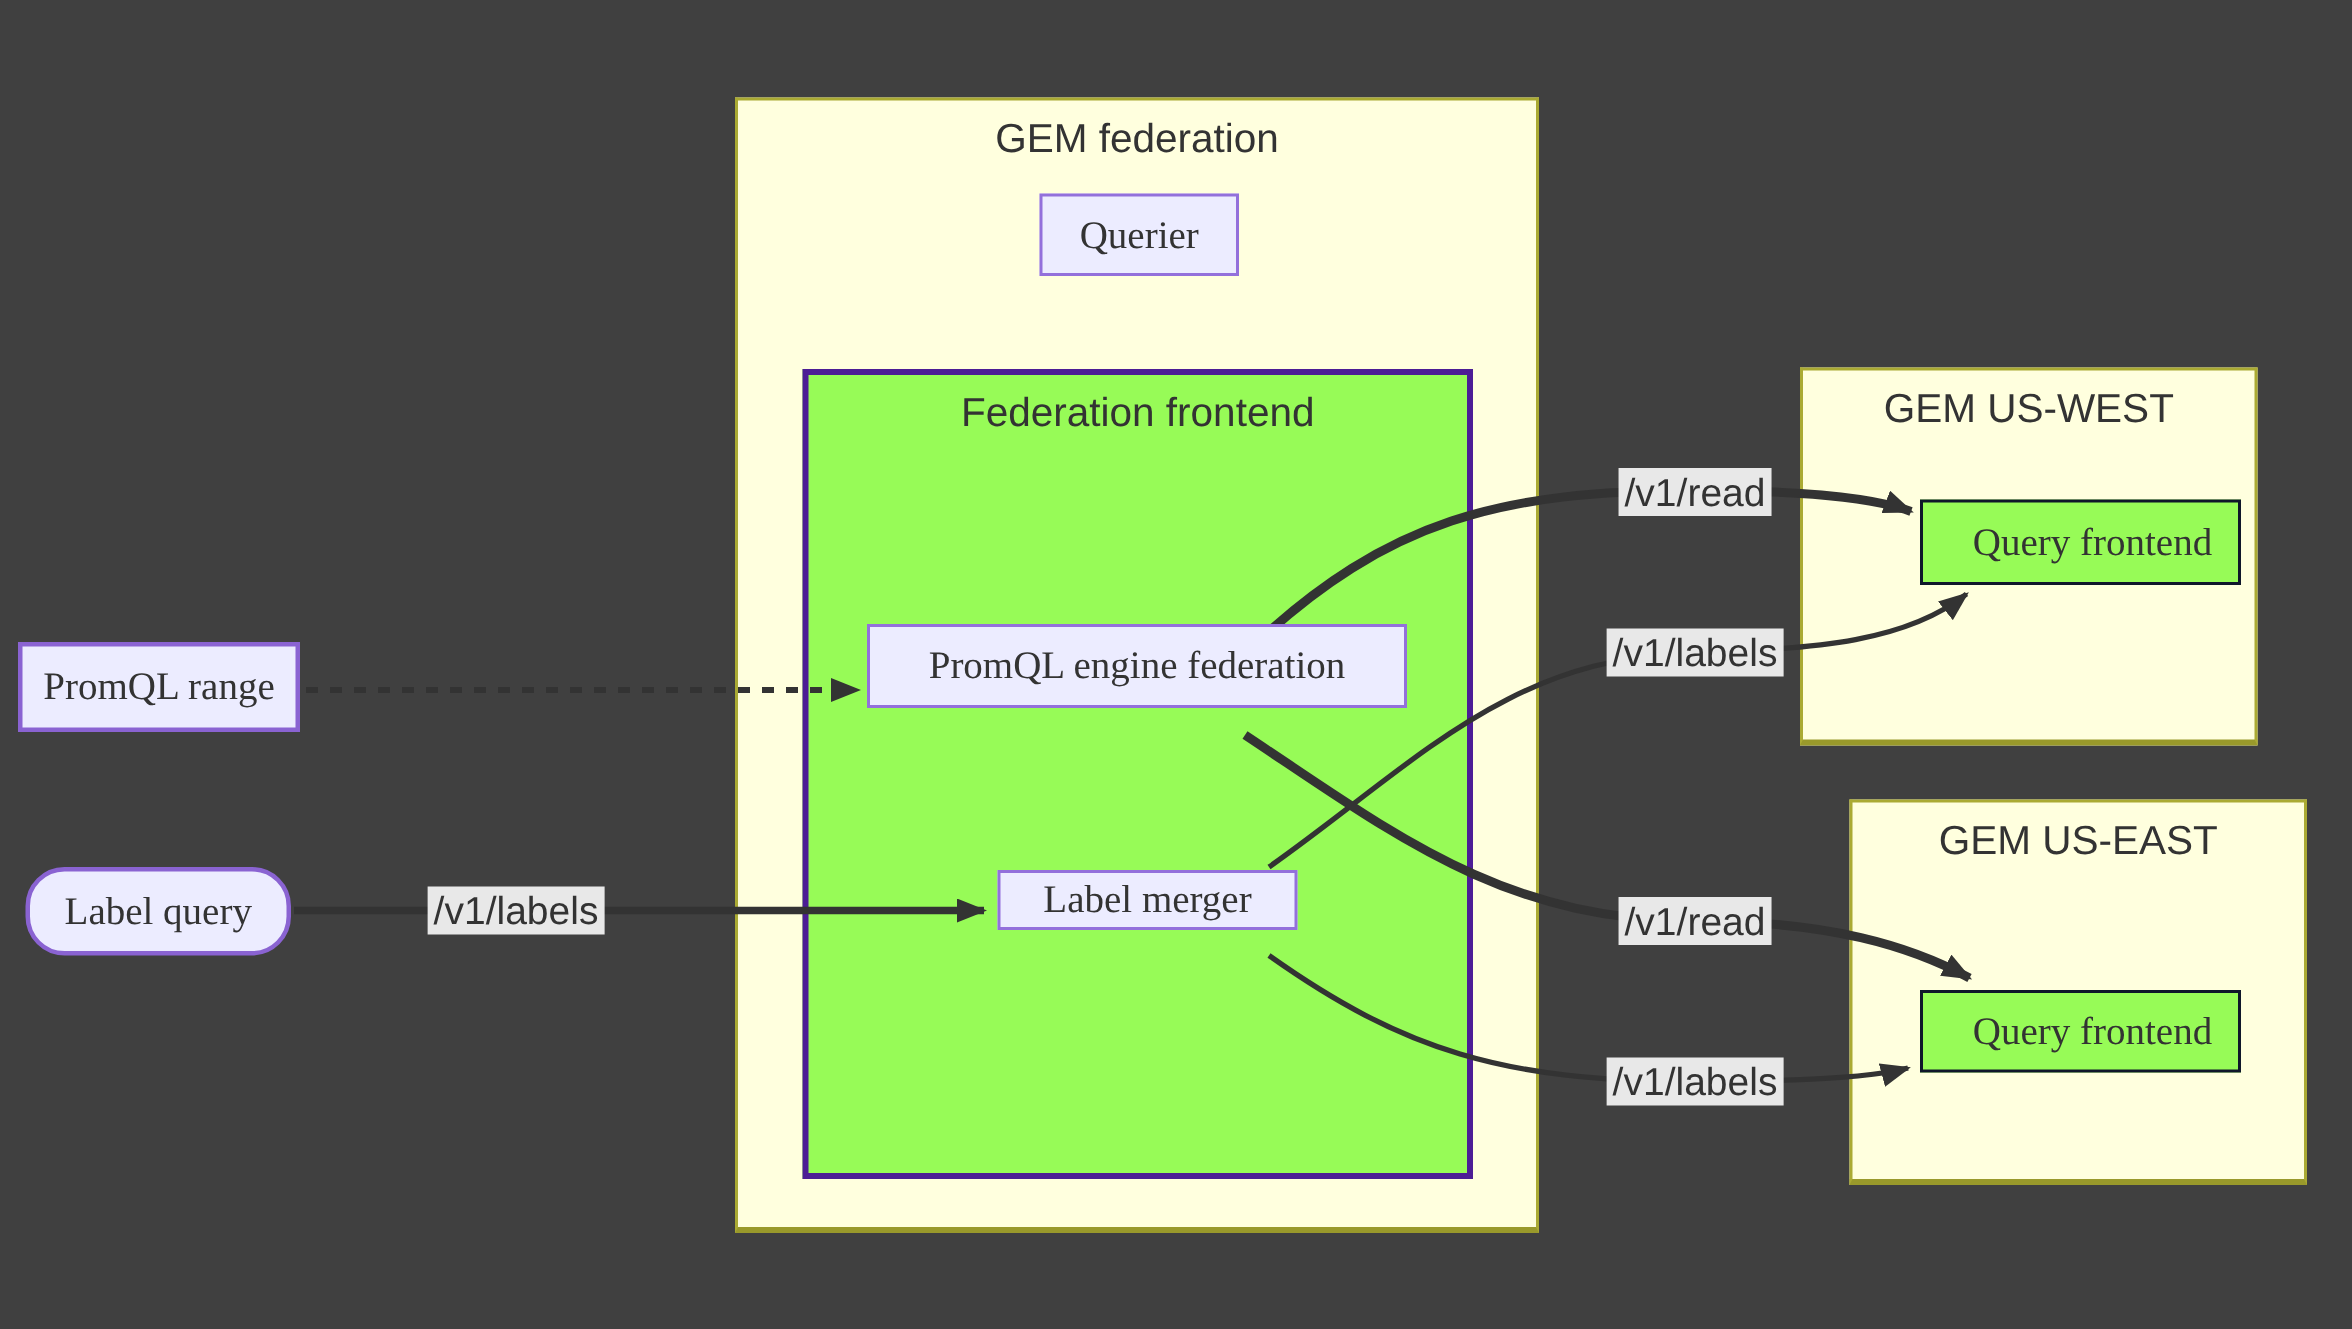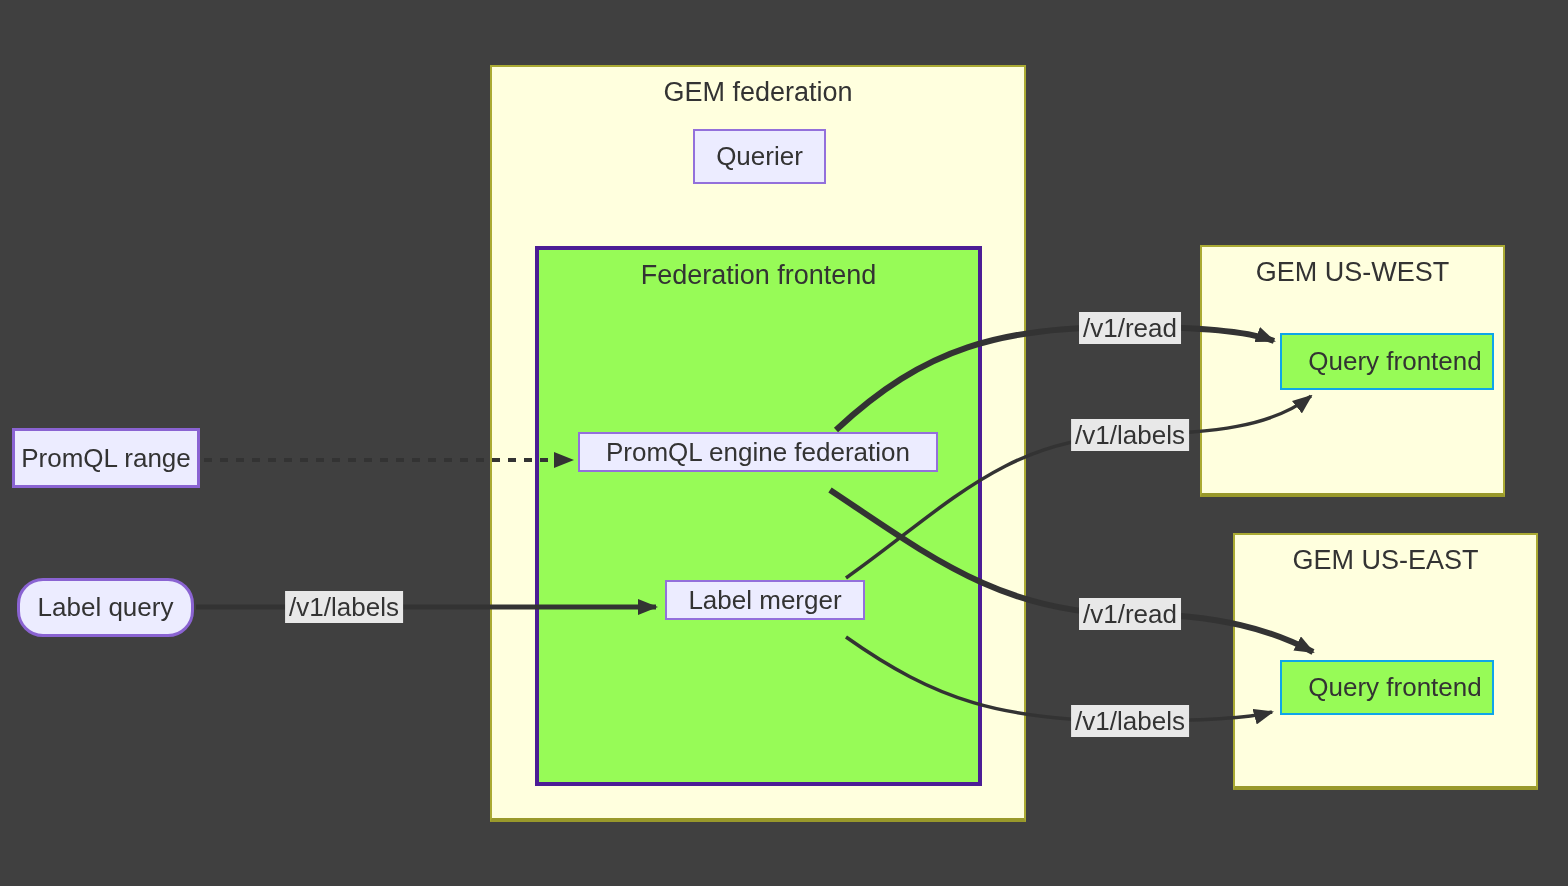--- a/index.html
+++ b/index.html
@@ -35,24 +35,25 @@
   svg.edges { position: absolute; left: 0; top: 0; z-index: 3; }
   .node {
     position: absolute;
     box-sizing: border-box;
     display: flex;
     align-items: center;
     justify-content: center;
     font-size: 26px;
     white-space: nowrap;
     z-index: 4;
+    font-family: Liberation Serif, serif;
   }
   .node.lav { background: #ececff; border: 2px solid #9370db; }
   .node.lav.bold-border { border-width: 3px; border-color: #8a63d2; }
-  .node.greenbox { background: #97fb57; border: 2px solid #0ea5e9; padding-left: 16px; }
+  .node.greenbox { background: #97fb57; border: 2px solid #0f172a; padding-left: 16px; }
   .edge-label {
     position: absolute;
     transform: translate(-50%, -50%);
     background: #e8e8e8;
     font-size: 26px;
     line-height: 30px;
     padding: 1px 4px;
     white-space: nowrap;
     z-index: 5;
     text-align: center;
@@ -96,21 +97,21 @@
      QF US-EAST (/v1/read, thick) --&gt;
     <path d="M 830 490 C 928 555 1002 614 1130 614 C 1220 614 1274 631 1313 652" stroke="#333333" stroke-width="6" fill="none" marker-end="url(#ah)"></path>
      QF US-EAST (/v1/labels) --&gt;
     <path d="M 846 637 C 935 700 1002 721 1130 721 C 1205 721 1250 718 1272 712" stroke="#333333" stroke-width="3.5" fill="none" marker-end="url(#ah)"></path>
   </svg>
 
   <div class="node lav" style="left:693px; top:129px; width:133px; height:55px;">
     <span>Querier</span>
   </div>
 
-  <div class="node lav" style="left:578px; top:432px; width:360px; height:40px;">
+  <div class="node lav" style="left:578px; top:416px; width:360px; height:56px;">
     <span>PromQL engine federation</span>
   </div>
 
   <div class="node lav" style="left:665px; top:580px; width:200px; height:40px;">
     <span>Label merger</span>
   </div>
 
   <div class="node lav bold-border" style="left:12px; top:428px; width:188px; height:60px;">
     <span>PromQL range</span>
   </div>

